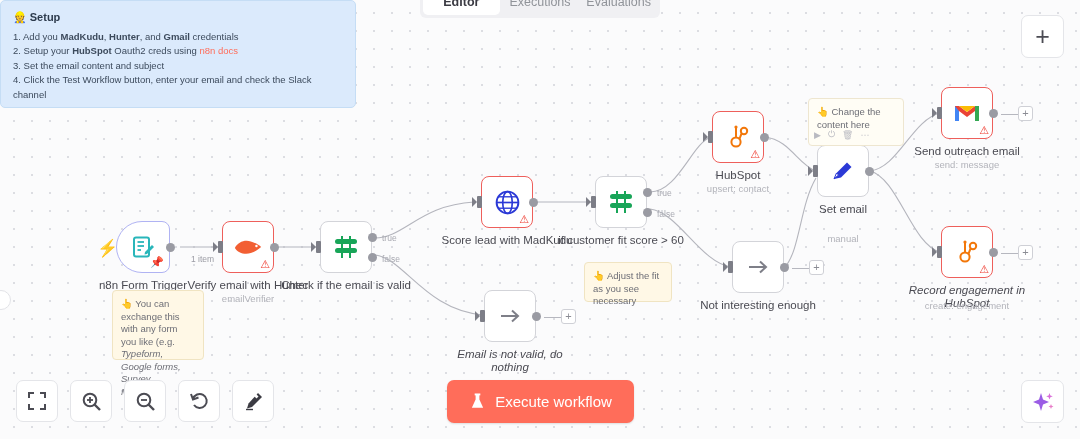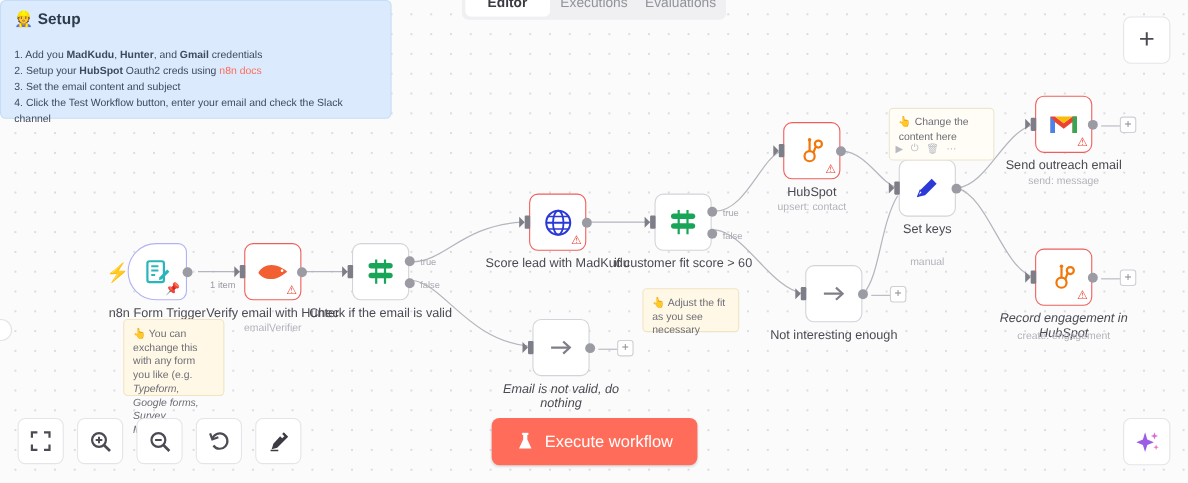--- a/index.html
+++ b/index.html
@@ -144,21 +144,21 @@
     border-radius: 4px;
     font-size: 9.5px; color: #6d6e76;
     padding: 7px 8px; line-height: 12.5px;
   }
   #sticky-setup {
     left: 88px; top: 96px; width: 356px; height: 108px;
     background: #dbeafc; border: 1px solid #c5ddf5;
     border-radius: 5px; padding: 9px 12px;
     font-size: 9.5px; color: #3c4a5c; line-height: 14.5px;
   }
-  #sticky-setup .s-title { font-size: 14px; font-weight: 600; color: #2d3b4d; margin-bottom: 19px; }
+  #sticky-setup .s-title { font-size: 11px; font-weight: 600; color: #2d3b4d; margin-bottom: 5px; }
   #sticky-setup b { font-weight: 700; }
   #sticky-setup .lnk { color: #ff6d5a; }
   #sticky-form-note { left: 112px; top: 290px; width: 92px; height: 70px; }
   #sticky-form-note i { font-style: italic; }
   #sticky-fit-note { left: 584px; top: 262px; width: 88px; height: 40px; }
   #sticky-content-note {
     left: 808px; top: 98px; width: 96px; height: 48px;
     background:#fffdf5; border:1px solid #eee6d0;
   }
   .sticky-toolbar {
@@ -306,21 +306,21 @@
 
   <div class="node" style="left:817px;top:145px;">
     <div class="node-box">
       <span class="dot-in"></span>
       <svg width="26" height="26" viewBox="0 0 26 26">
         <path d="M4 21 L6.5 15 L17 4.5 L21.5 9 L11 19.5 Z" fill="#2b39d6"></path>
         <path d="M4 21 L6.5 15 L8.5 17 Z" fill="#fff" stroke="#2b39d6" stroke-width="1"></path>
       </svg>
       <span class="dot-out"></span>
     </div>
-    <div class="node-label">Set keys</div>
+    <div class="node-label">Set email</div>
     <div class="node-sub" style="top:88px;">manual</div>
   </div>
 
   <div class="node" style="left:941px;top:87px;">
     <div class="node-box err">
       <span class="dot-in"></span>
       <svg width="28" height="22" viewBox="0 0 28 22">
         <path d="M2 4 L2 19 L6 19 L6 9 L14 15 L22 9 L22 19 L26 19 L26 4 L22 4 L14 10 L6 4 Z" fill="#ea4335"></path>
         <path d="M2 4 L2 19 L6 19 L6 9 Z" fill="#4285f4"></path>
         <path d="M22 19 L26 19 L26 4 L22 4 Z" fill="#34a853"></path>

